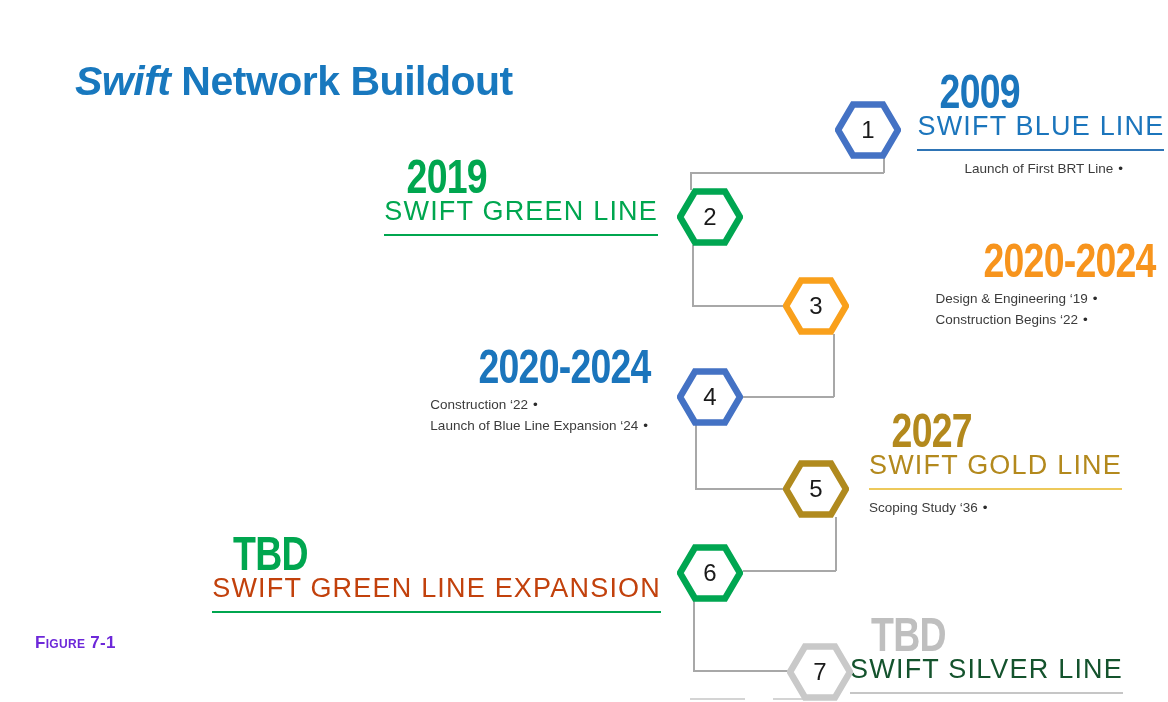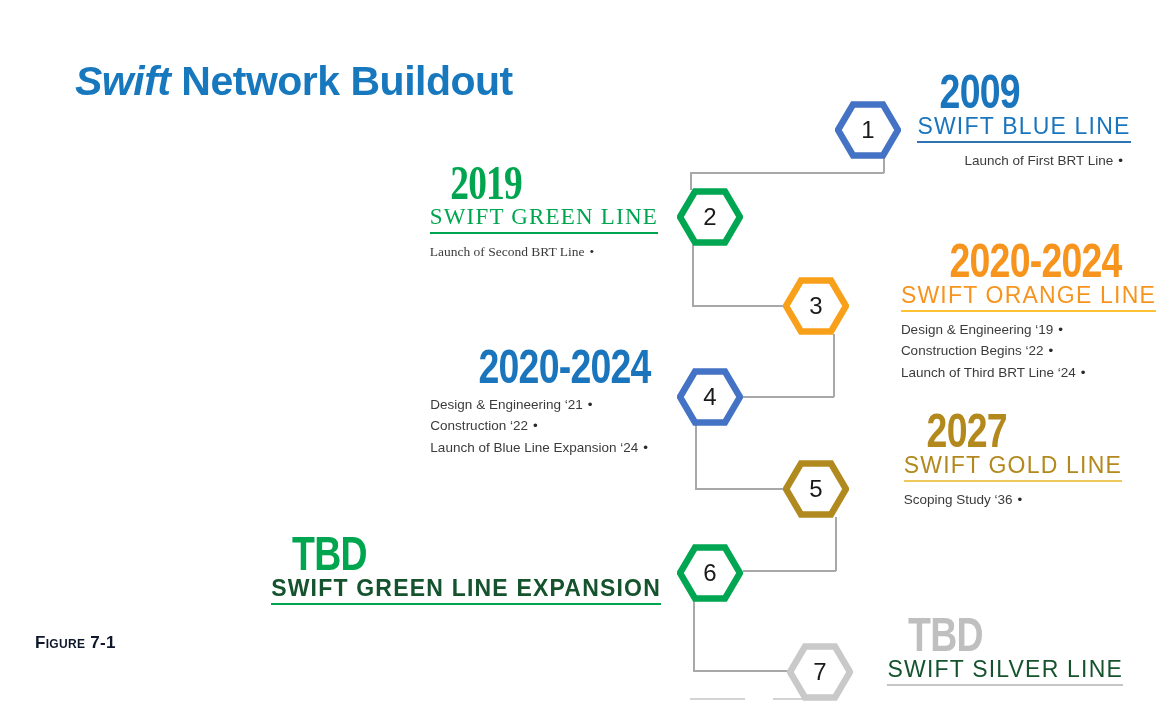--- a/index.html
+++ b/index.html
@@ -7,40 +7,40 @@
     position:relative;width:1168px;height:702px;background:#ffffff;
     overflow:hidden;font-family:"Liberation Sans",sans-serif;
   }
   .page-title{
     position:absolute;left:75px;top:58px;font-size:41px;font-weight:700;
     letter-spacing:-0.5px;white-space:pre;
   }
   .page-title .em{font-style:italic;}
   .figure-label{
     position:absolute;left:35px;top:633px;font-size:17px;font-weight:700;
-    color:#0f172a;font-variant:small-caps;letter-spacing:0.3px;
+    color:#6d28d9;font-variant:small-caps;letter-spacing:0.3px;
   }
   .connector{position:absolute;background:#a8a8a8;z-index:1;}
   .fragment{position:absolute;background:#d4d4d4;z-index:1;}
   .hex{position:absolute;width:66px;height:58px;z-index:3;}
   .hex svg{position:absolute;left:0;top:0;}
   .hex .num{
     position:absolute;left:0;top:0;width:100%;height:100%;
     display:flex;align-items:center;justify-content:center;
     font-size:24px;color:#1a1a1a;
   }
   .milestone{position:absolute;text-align:left;z-index:2;}
   .ms-year{
     font-weight:700;font-size:48px;line-height:36px;letter-spacing:-1px;
     display:inline-block;transform:scaleX(0.78);transform-origin:100% 50%;
     white-space:nowrap;
   }
   .ms-name{
-    display:inline-block;font-size:23px;letter-spacing:1.2px;line-height:22px;
-    margin-top:3px;padding-bottom:4px;border-bottom:2px solid;white-space:nowrap;
+    display:inline-block;font-size:27px;letter-spacing:1.2px;line-height:22px;
+    margin-top:3px;padding-bottom:12px;border-bottom:2px solid;white-space:nowrap;
   }
   .ms-items{margin-top:7px;color:#3b3b3b;font-size:13.5px;line-height:21.3px;}
   .ms-item{white-space:nowrap;}
   .ms-item .dot{margin-left:5px;color:#2b2b2b;}
 </style>
 </head>
 <body>
 
 <div id="stage">
   <div class="page-title" style="color: rgb(24, 120, 190);"><span class="em">Swift</span><span> Network Buildout</span></div>
@@ -73,52 +73,46 @@
         <div class="ms-items" style="padding-right: 42px; color: rgb(59, 59, 59); margin-left: 47px;">
           <div class="ms-item"><span>Launch of First BRT Line</span><span class="dot">•</span></div>
         </div>
       </div>
       <div class="hex" style="left: 677px; top: 188px;">
         <svg width="66" height="58" viewBox="0 0 66 58">
        <polygon points="3,29 18,3.5 48,3.5 63,29 48,54.5 18,54.5" fill="#ffffff" stroke="#00A651" stroke-width="6.5" stroke-linejoin="miter"></polygon>
      </svg>
      <span class="num">2</span>
       </div>
-      <div class="milestone" style="top: 165px; right: 510px; font-family: Liberation Serif, serif;">
+      <div class="milestone" style="top: 159px; right: 510px;">
         <div><span class="ms-year" style="color: rgb(0, 166, 79);">2019</span></div>
         <div><span class="ms-name" style="color: rgb(0, 166, 79); border-bottom-color: rgb(0, 166, 79);">SWIFT GREEN LINE</span></div>
-        <div class="ms-items" style="padding-right: 0px; color: rgb(59, 59, 59);">
-          <div class="ms-item"><span>Launch of Second BRT Line</span><span class="dot">•</span></div>
-        </div>
       </div>
       <div class="hex" style="left: 783px; top: 277px;">
         <svg width="66" height="58" viewBox="0 0 66 58">
        <polygon points="3,29 18,3.5 48,3.5 63,29 48,54.5 18,54.5" fill="#ffffff" stroke="#F9A01B" stroke-width="6.5" stroke-linejoin="miter"></polygon>
      </svg>
      <span class="num">3</span>
       </div>
       <div class="milestone" style="top: 243px; right: 12px;">
         <div><span class="ms-year" style="color: rgb(247, 148, 29);">2020-2024</span></div>
-        <div><span class="ms-name" style="color: rgb(247, 148, 29); border-bottom-color: rgb(255, 194, 51);">SWIFT ORANGE LINE</span></div>
         <div class="ms-items" style="padding-right: 33px; color: rgb(59, 59, 59);">
           <div class="ms-item"><span>Design &amp; Engineering ‘19</span><span class="dot">•</span></div>
           <div class="ms-item"><span>Construction Begins ‘22</span><span class="dot">•</span></div>
-          <div class="ms-item"><span>Launch of Third BRT Line ‘24</span><span class="dot">•</span></div>
         </div>
       </div>
       <div class="hex" style="left: 677px; top: 368px;">
         <svg width="66" height="58" viewBox="0 0 66 58">
        <polygon points="3,29 18,3.5 48,3.5 63,29 48,54.5 18,54.5" fill="#ffffff" stroke="#4472C4" stroke-width="6.5" stroke-linejoin="miter"></polygon>
      </svg>
      <span class="num">4</span>
       </div>
       <div class="milestone" style="top: 349px; right: 507px;">
         <div><span class="ms-year" style="color: rgb(27, 117, 188);">2020-2024</span></div>
         <div class="ms-items" style="padding-right: 13px; color: rgb(59, 59, 59);">
-          <div class="ms-item"><span>Design &amp; Engineering ‘21</span><span class="dot">•</span></div>
           <div class="ms-item"><span>Construction ‘22</span><span class="dot">•</span></div>
           <div class="ms-item"><span>Launch of Blue Line Expansion ‘24</span><span class="dot">•</span></div>
         </div>
       </div>
       <div class="hex" style="left: 783px; top: 460px;">
         <svg width="66" height="58" viewBox="0 0 66 58">
        <polygon points="3,29 18,3.5 48,3.5 63,29 48,54.5 18,54.5" fill="#ffffff" stroke="#B08A1E" stroke-width="6.5" stroke-linejoin="miter"></polygon>
      </svg>
      <span class="num">5</span>
       </div>
@@ -130,21 +124,21 @@
         </div>
       </div>
       <div class="hex" style="left: 677px; top: 544px;">
         <svg width="66" height="58" viewBox="0 0 66 58">
        <polygon points="3,29 18,3.5 48,3.5 63,29 48,54.5 18,54.5" fill="#ffffff" stroke="#00A651" stroke-width="6.5" stroke-linejoin="miter"></polygon>
      </svg>
      <span class="num">6</span>
       </div>
       <div class="milestone" style="top: 536px; right: 507px;">
         <div><span class="ms-year" style="color: rgb(0, 166, 79);">TBD</span></div>
-        <div><span class="ms-name" style="color: #14532d; border-bottom-color: rgb(0, 166, 79); font-weight: bold;">SWIFT GREEN LINE EXPANSION</span></div>
+        <div><span class="ms-name" style="color: #c2410c; border-bottom-color: rgb(0, 166, 79);">SWIFT GREEN LINE EXPANSION</span></div>
       </div>
       <div class="hex" style="left: 787px; top: 643px;">
         <svg width="66" height="58" viewBox="0 0 66 58">
        <polygon points="3,29 18,3.5 48,3.5 63,29 48,54.5 18,54.5" fill="#ffffff" stroke="#C9C9C9" stroke-width="6.5" stroke-linejoin="miter"></polygon>
      </svg>
      <span class="num">7</span>
       </div>
       <div class="milestone" style="top: 617px; right: 45px;">
         <div><span class="ms-year" style="color: rgb(191, 191, 191);">TBD</span></div>
         <div><span class="ms-name" style="color: #14532d; border-bottom-color: rgb(198, 198, 198);">SWIFT SILVER LINE</span></div>

